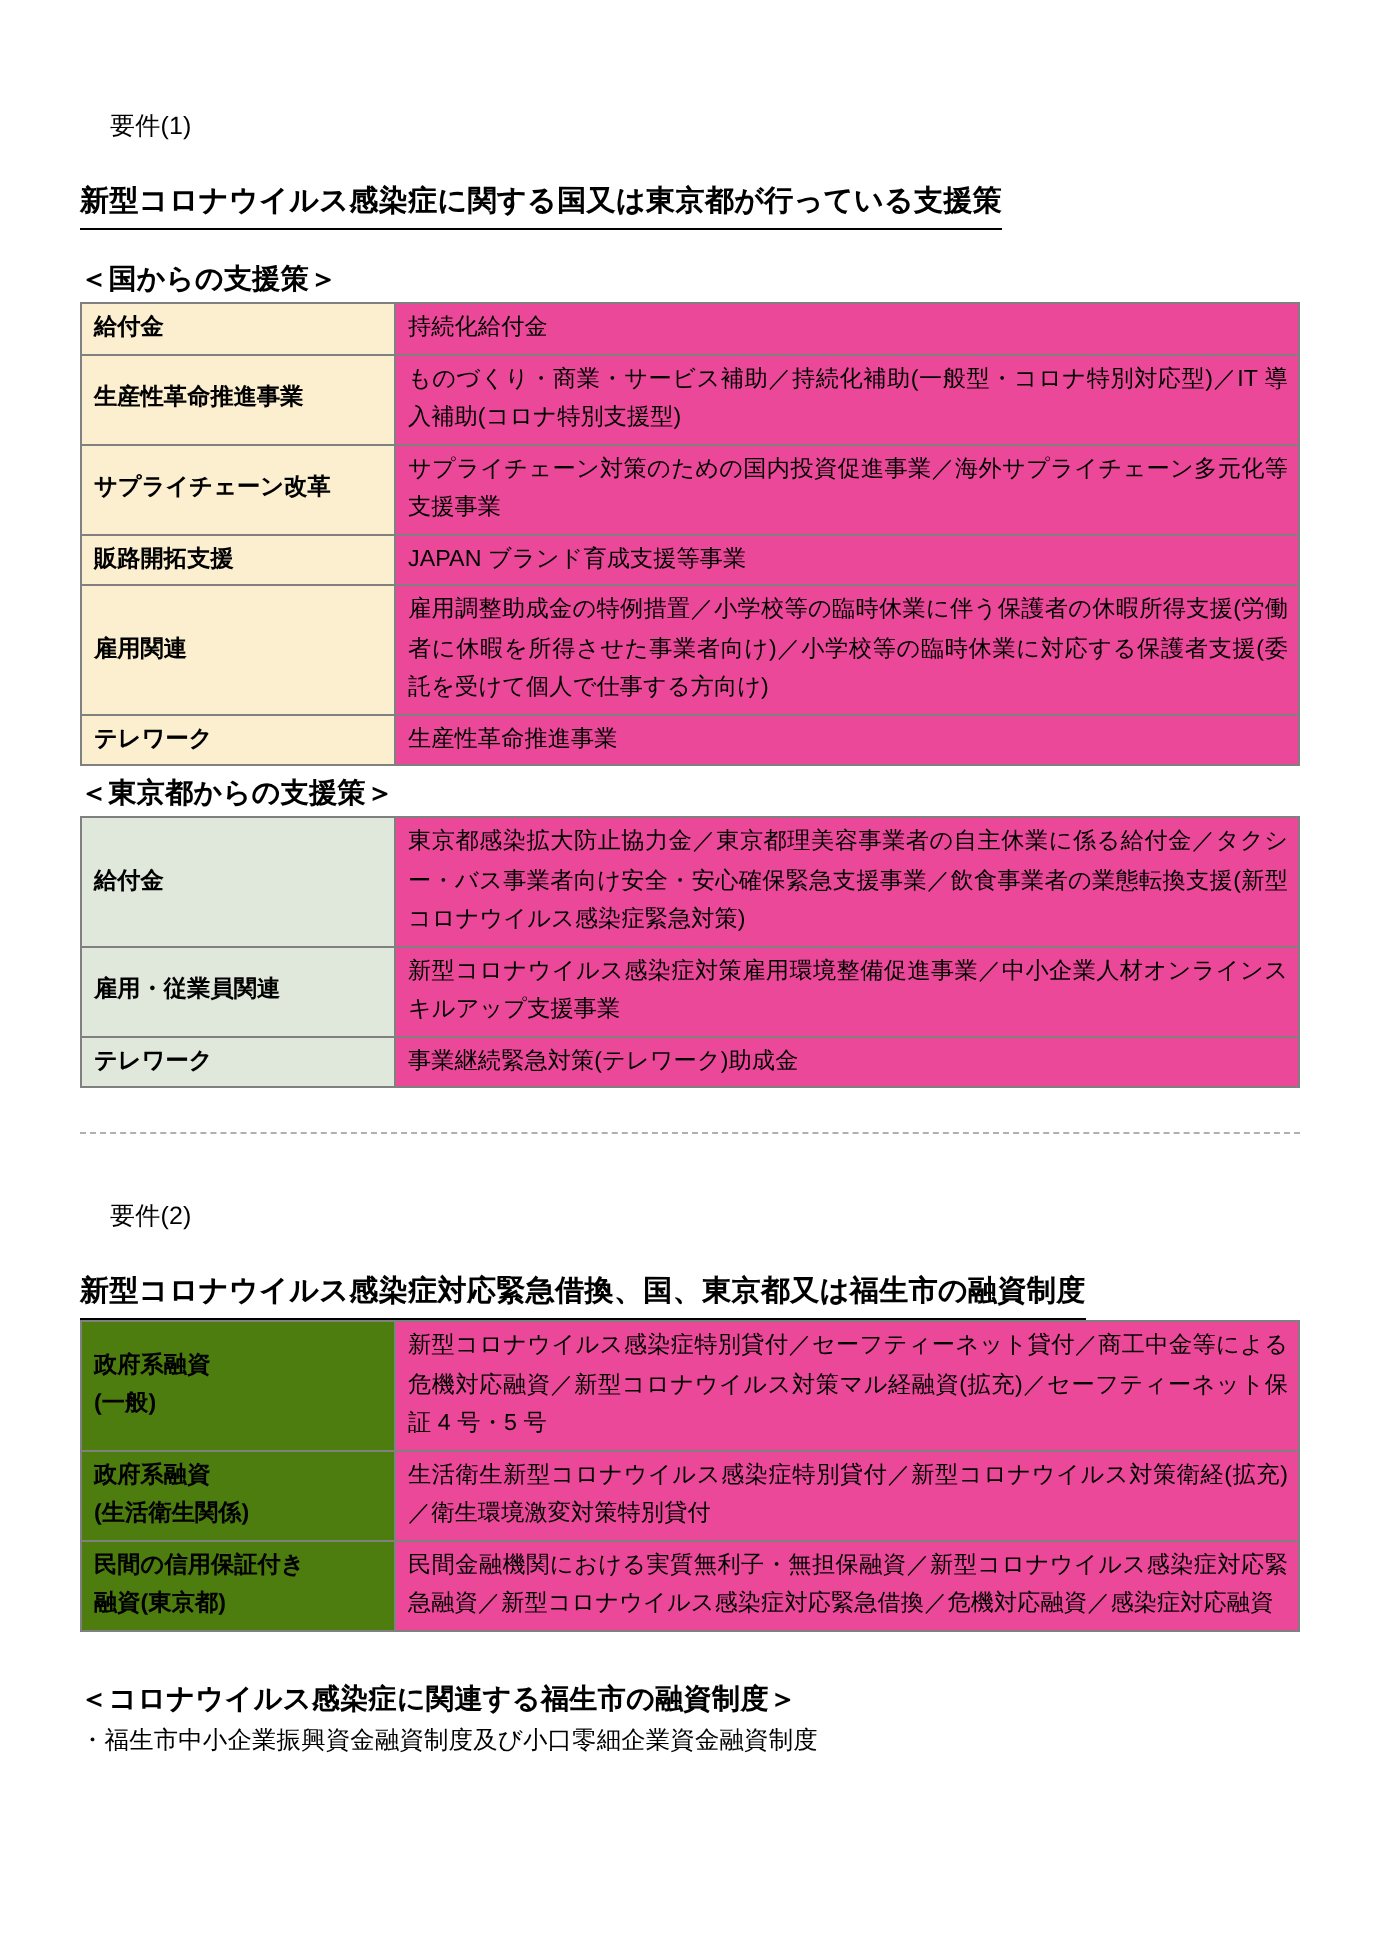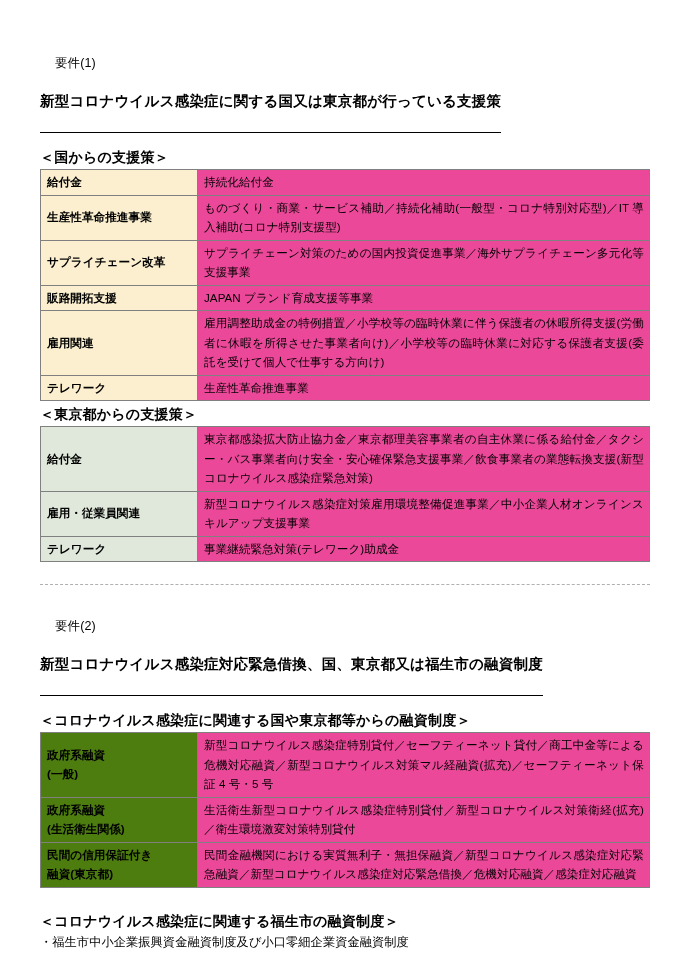--- a/index.html
+++ b/index.html
@@ -30,21 +30,21 @@
     margin: 15px;
   }
   .req-title {
     font-size: 14.5px;
     font-weight: bold;
     line-height: 24px;
     letter-spacing: 0.2px;
     margin: 1px 0 0 0;
     display: inline-block;
     border-bottom: 1.3px solid #000;
-    padding-bottom: 19px;
+    padding-bottom: 1px;
   }
   .section-title {
     font-size: 14px;
     font-weight: bold;
     line-height: 20px;
     letter-spacing: 0.2px;
     margin: 14px 0 2px 0;
   }
   .section-title.tight {
     margin-top: 3px;
@@ -172,21 +172,20 @@
   <hr class="divider">
 
   <div class="spacer-md"></div>
 
   <div>
     <p class="req-label">要件(2)</p>
     <div>
       <span class="req-title">新型コロナウイルス感染症対応緊急借換、国、東京都又は福生市の融資制度</span>
     </div>
 
-    <h2 class="section-title">＜コロナウイルス感染症に関連する国や東京都等からの融資制度＞</h2>
 
     <table class="grid t-pink">
       <tbody>
         <tr>
           <td class="key">
             <span>政府系融資</span><br>
             <span>(一般)</span>
           </td>
           <td class="val">新型コロナウイルス感染症特別貸付／セーフティーネット貸付／商工中金等による危機対応融資／新型コロナウイルス対策マル経融資(拡充)／セーフティーネット保証 4 号・5 号</td>
         </tr>

